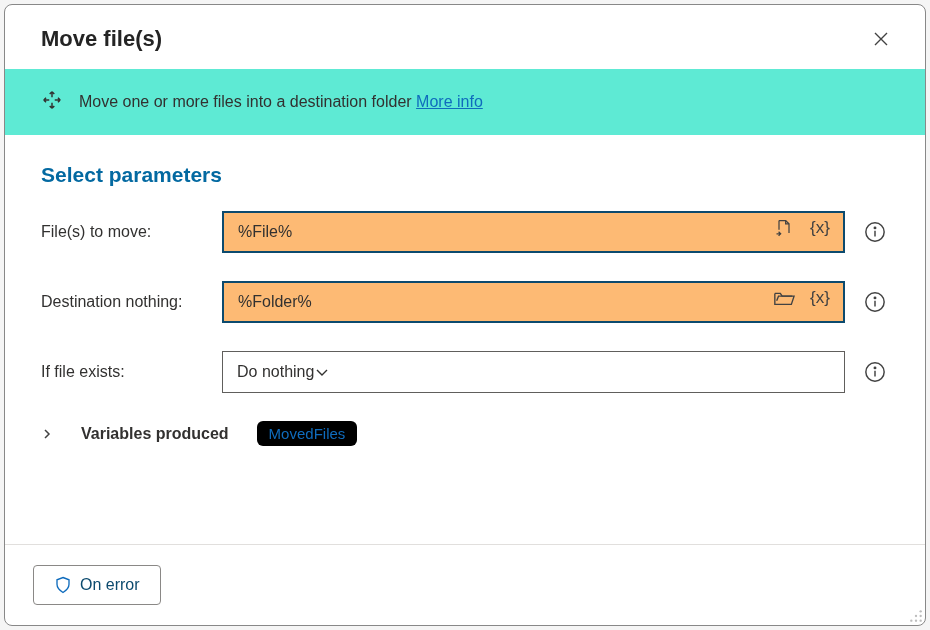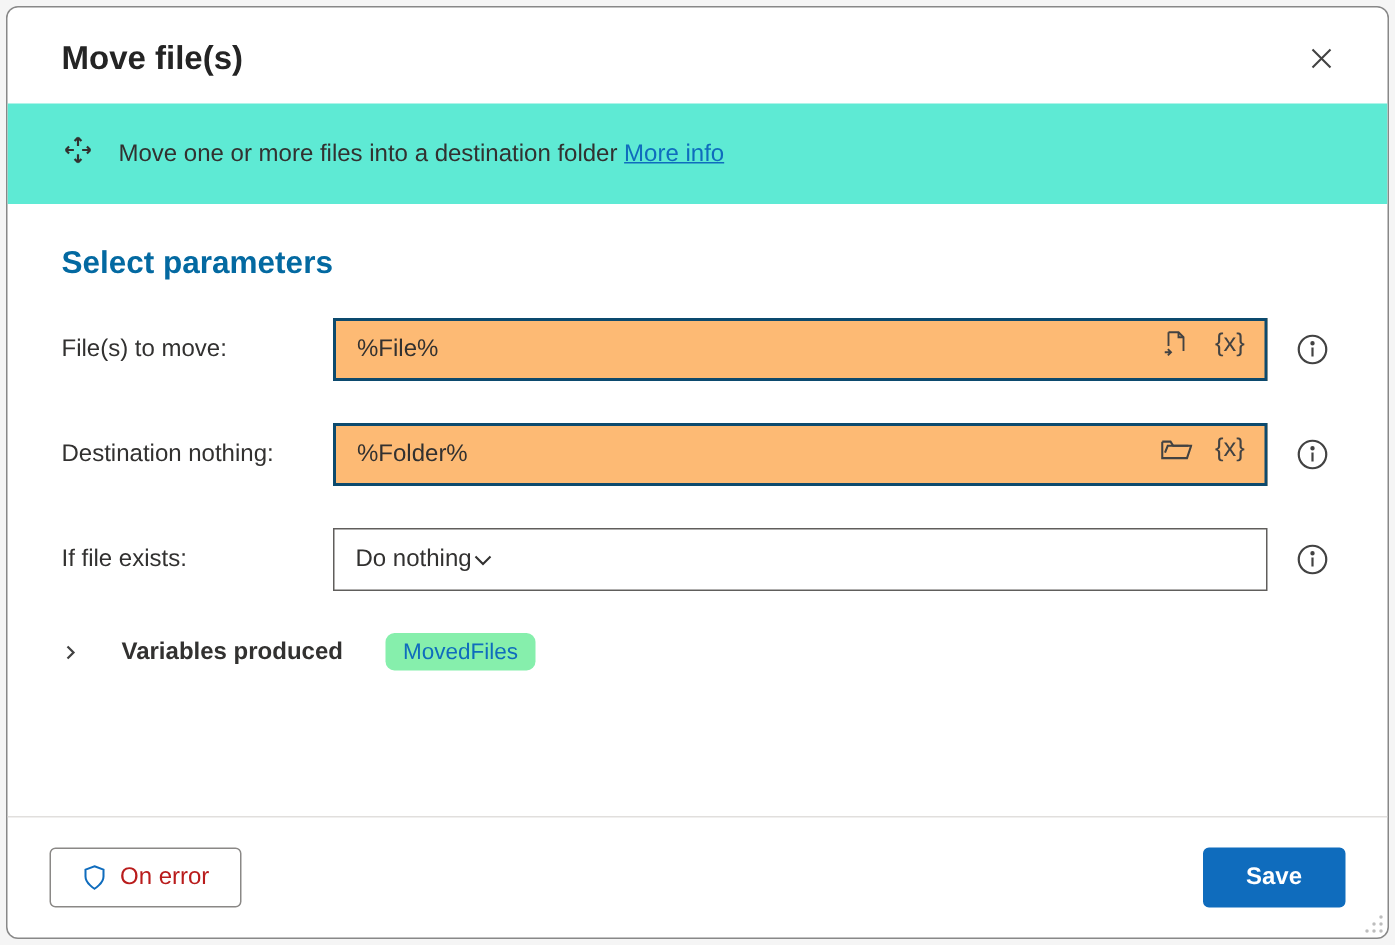--- a/index.html
+++ b/index.html
@@ -121,21 +121,21 @@
       align-items: center;
       gap: 28px;
       margin-top: 6px;
     }
     .chevron-right {
       color:#424242;
       display:inline-flex;
     }
     .var-label { font-weight:600; font-size:16px; }
     .pill {
-      background: #86efac;
+      background: #000000;
       color: #0f6cbd;
       padding: 4px 12px;
       border-radius: 6px;
       font-size: 15px;
     }
     .footer {
       border-top: 1px solid #e1dfdd;
       padding: 20px 28px;
       display: flex;
       align-items: center;
@@ -148,21 +148,21 @@
       border-radius: 4px;
       cursor: pointer;
       display: inline-flex;
       align-items: center;
       gap: 8px;
       font-family: inherit;
     }
     .btn-secondary {
       background: #fff;
       border: 1px solid #8a8886;
-      color: #b91c1c;
+      color: #0c4a6e;
     }
     .btn-primary {
       background: #0f6cbd;
       border: 1px solid #0f6cbd;
       color: #fff;
       font-weight:600;
       padding: 0 28px;
     }
     .footer-right { display:flex; gap:14px; }
     .resize-grip {
@@ -280,23 +280,20 @@
   </div>
 
   <div class="footer">
     <button class="btn btn-secondary">
       <svg width="18" height="18" viewBox="0 0 24 24" fill="none" stroke="#0f6cbd" stroke-width="1.8">
           <path d="M12 2 L20 5 V11 C20 17 12 22 12 22 C12 22 4 17 4 11 V5 Z"></path>
         </svg>
       <span>On error</span>
     </button>
     <div class="footer-right">
-      <button class="btn btn-primary">
-        <span>Save</span>
-      </button>
     </div>
   </div>
 
   <svg class="resize-grip" viewBox="0 0 12 12">
     <circle cx="10" cy="2" r="1" fill="currentColor"></circle>
     <circle cx="6" cy="6" r="1" fill="currentColor"></circle>
     <circle cx="10" cy="6" r="1" fill="currentColor"></circle>
     <circle cx="2" cy="10" r="1" fill="currentColor"></circle>
     <circle cx="6" cy="10" r="1" fill="currentColor"></circle>
     <circle cx="10" cy="10" r="1" fill="currentColor"></circle>

